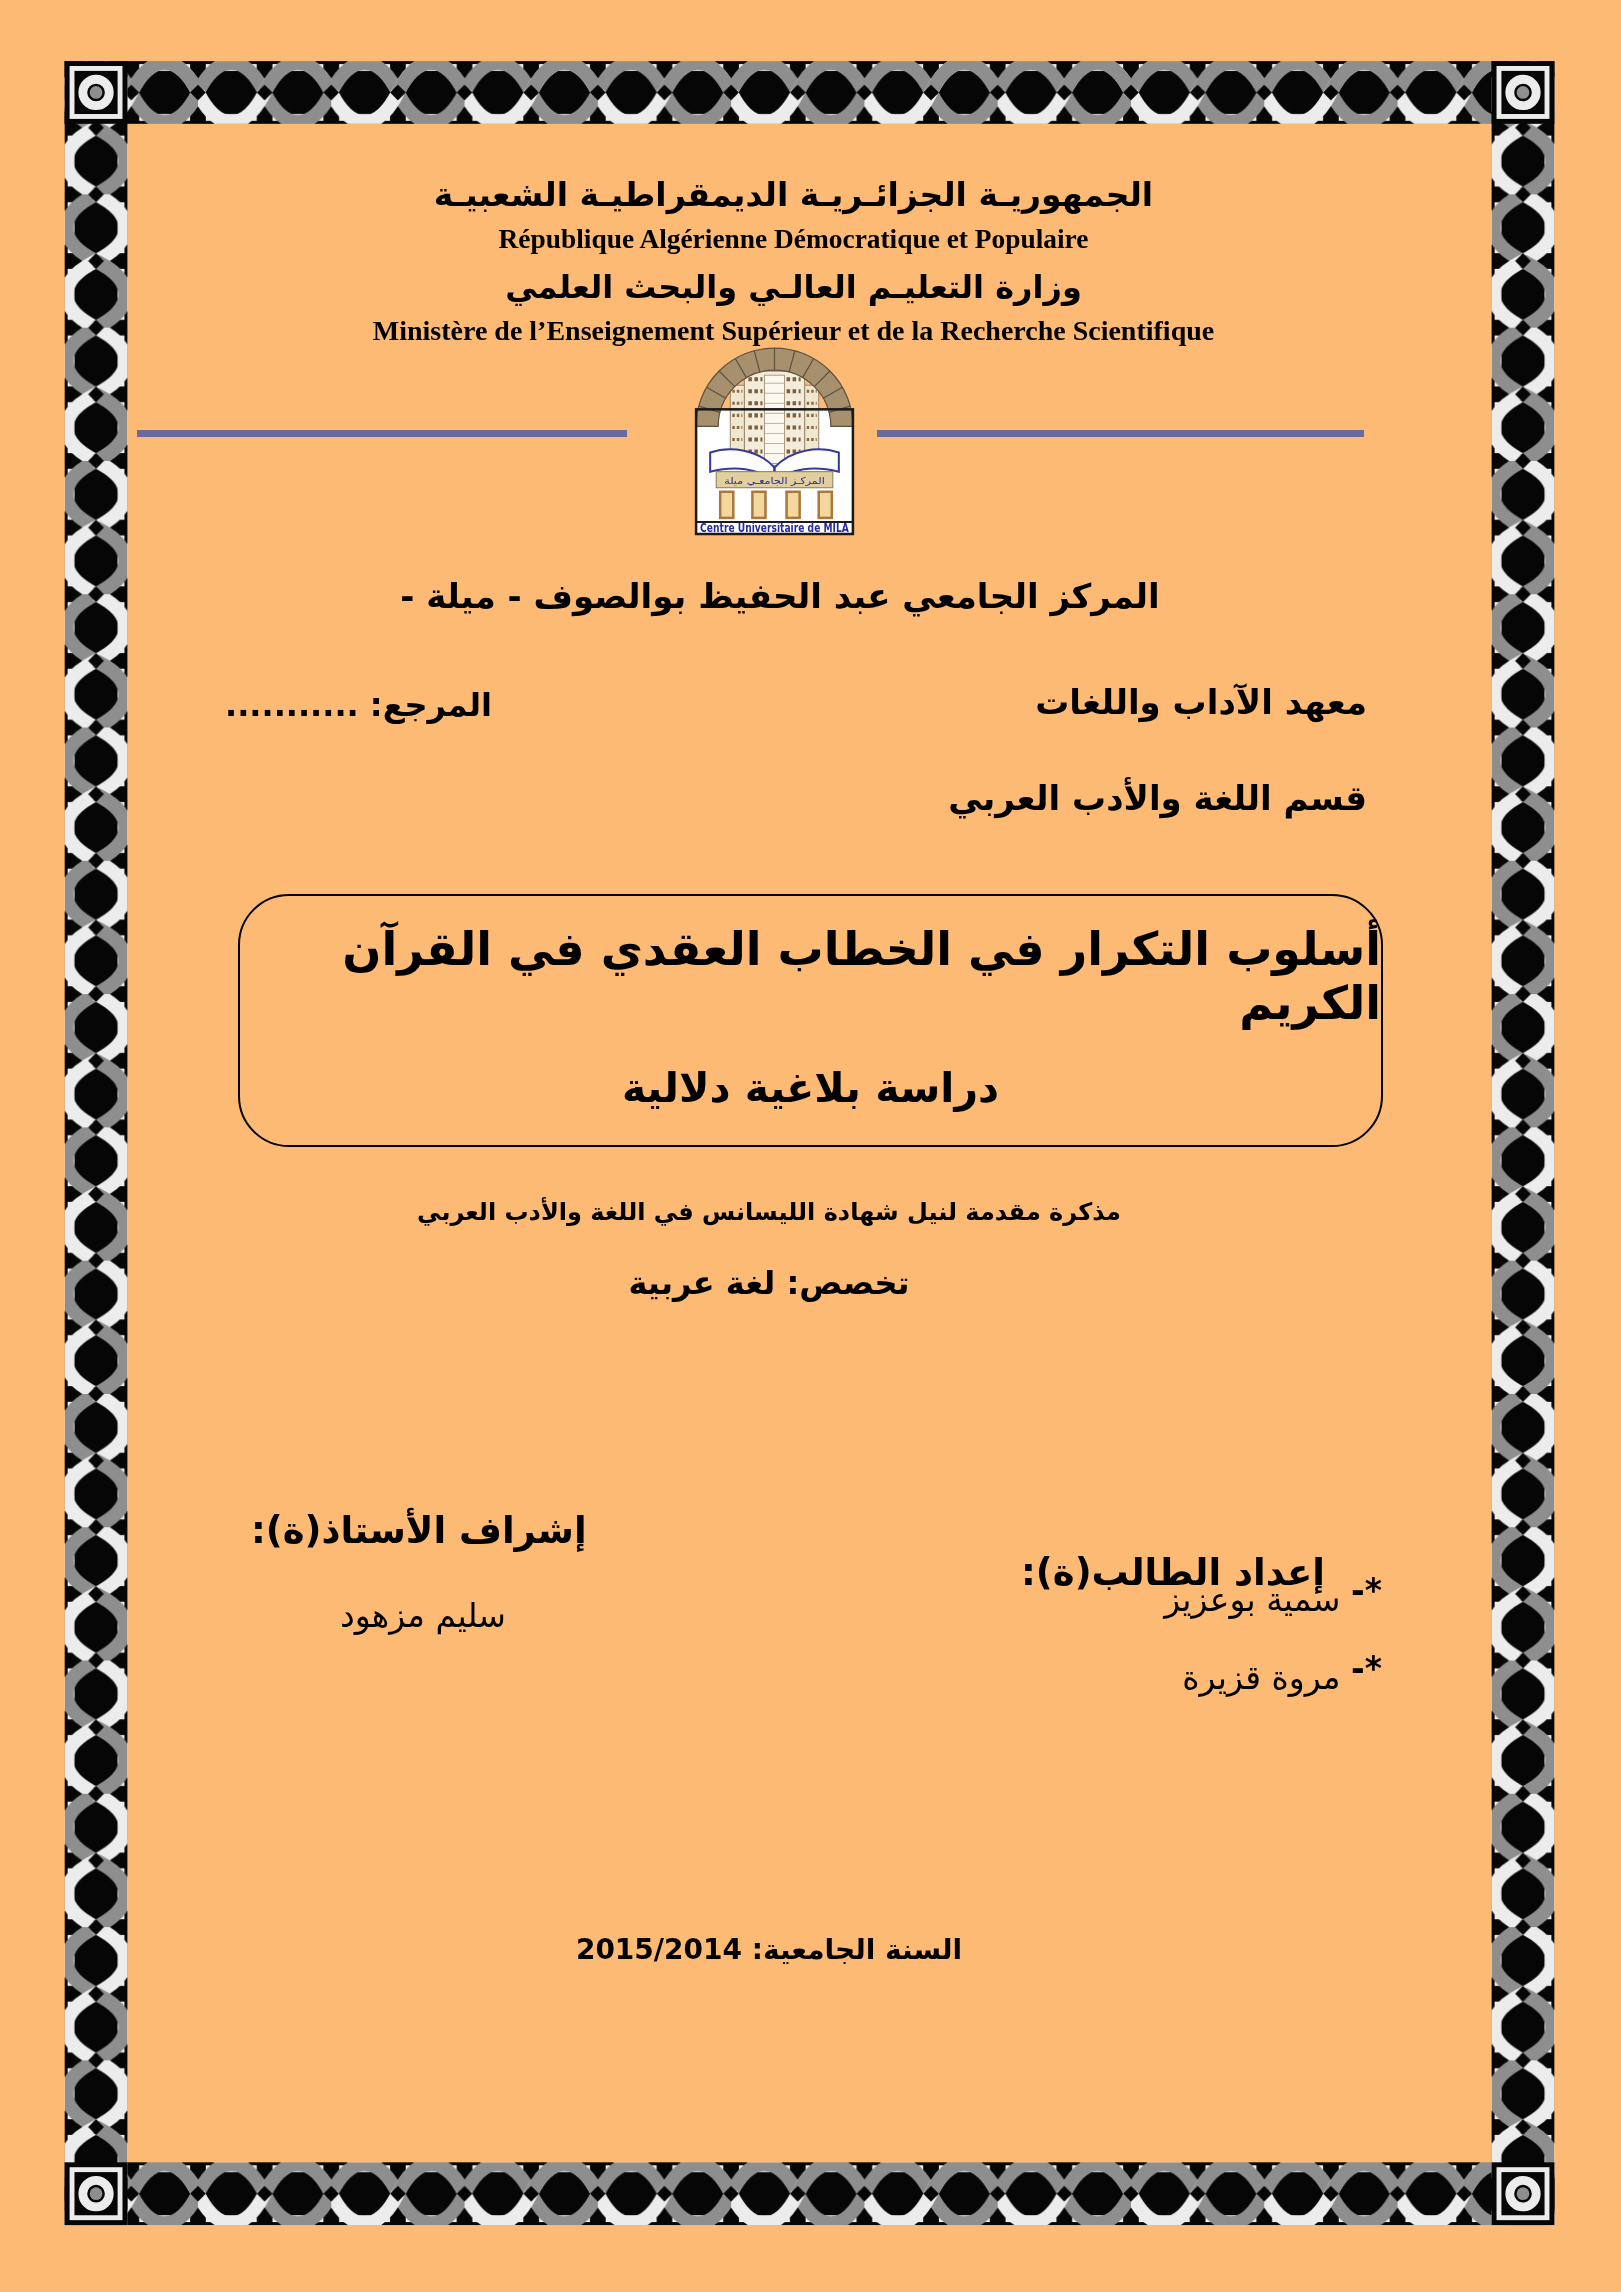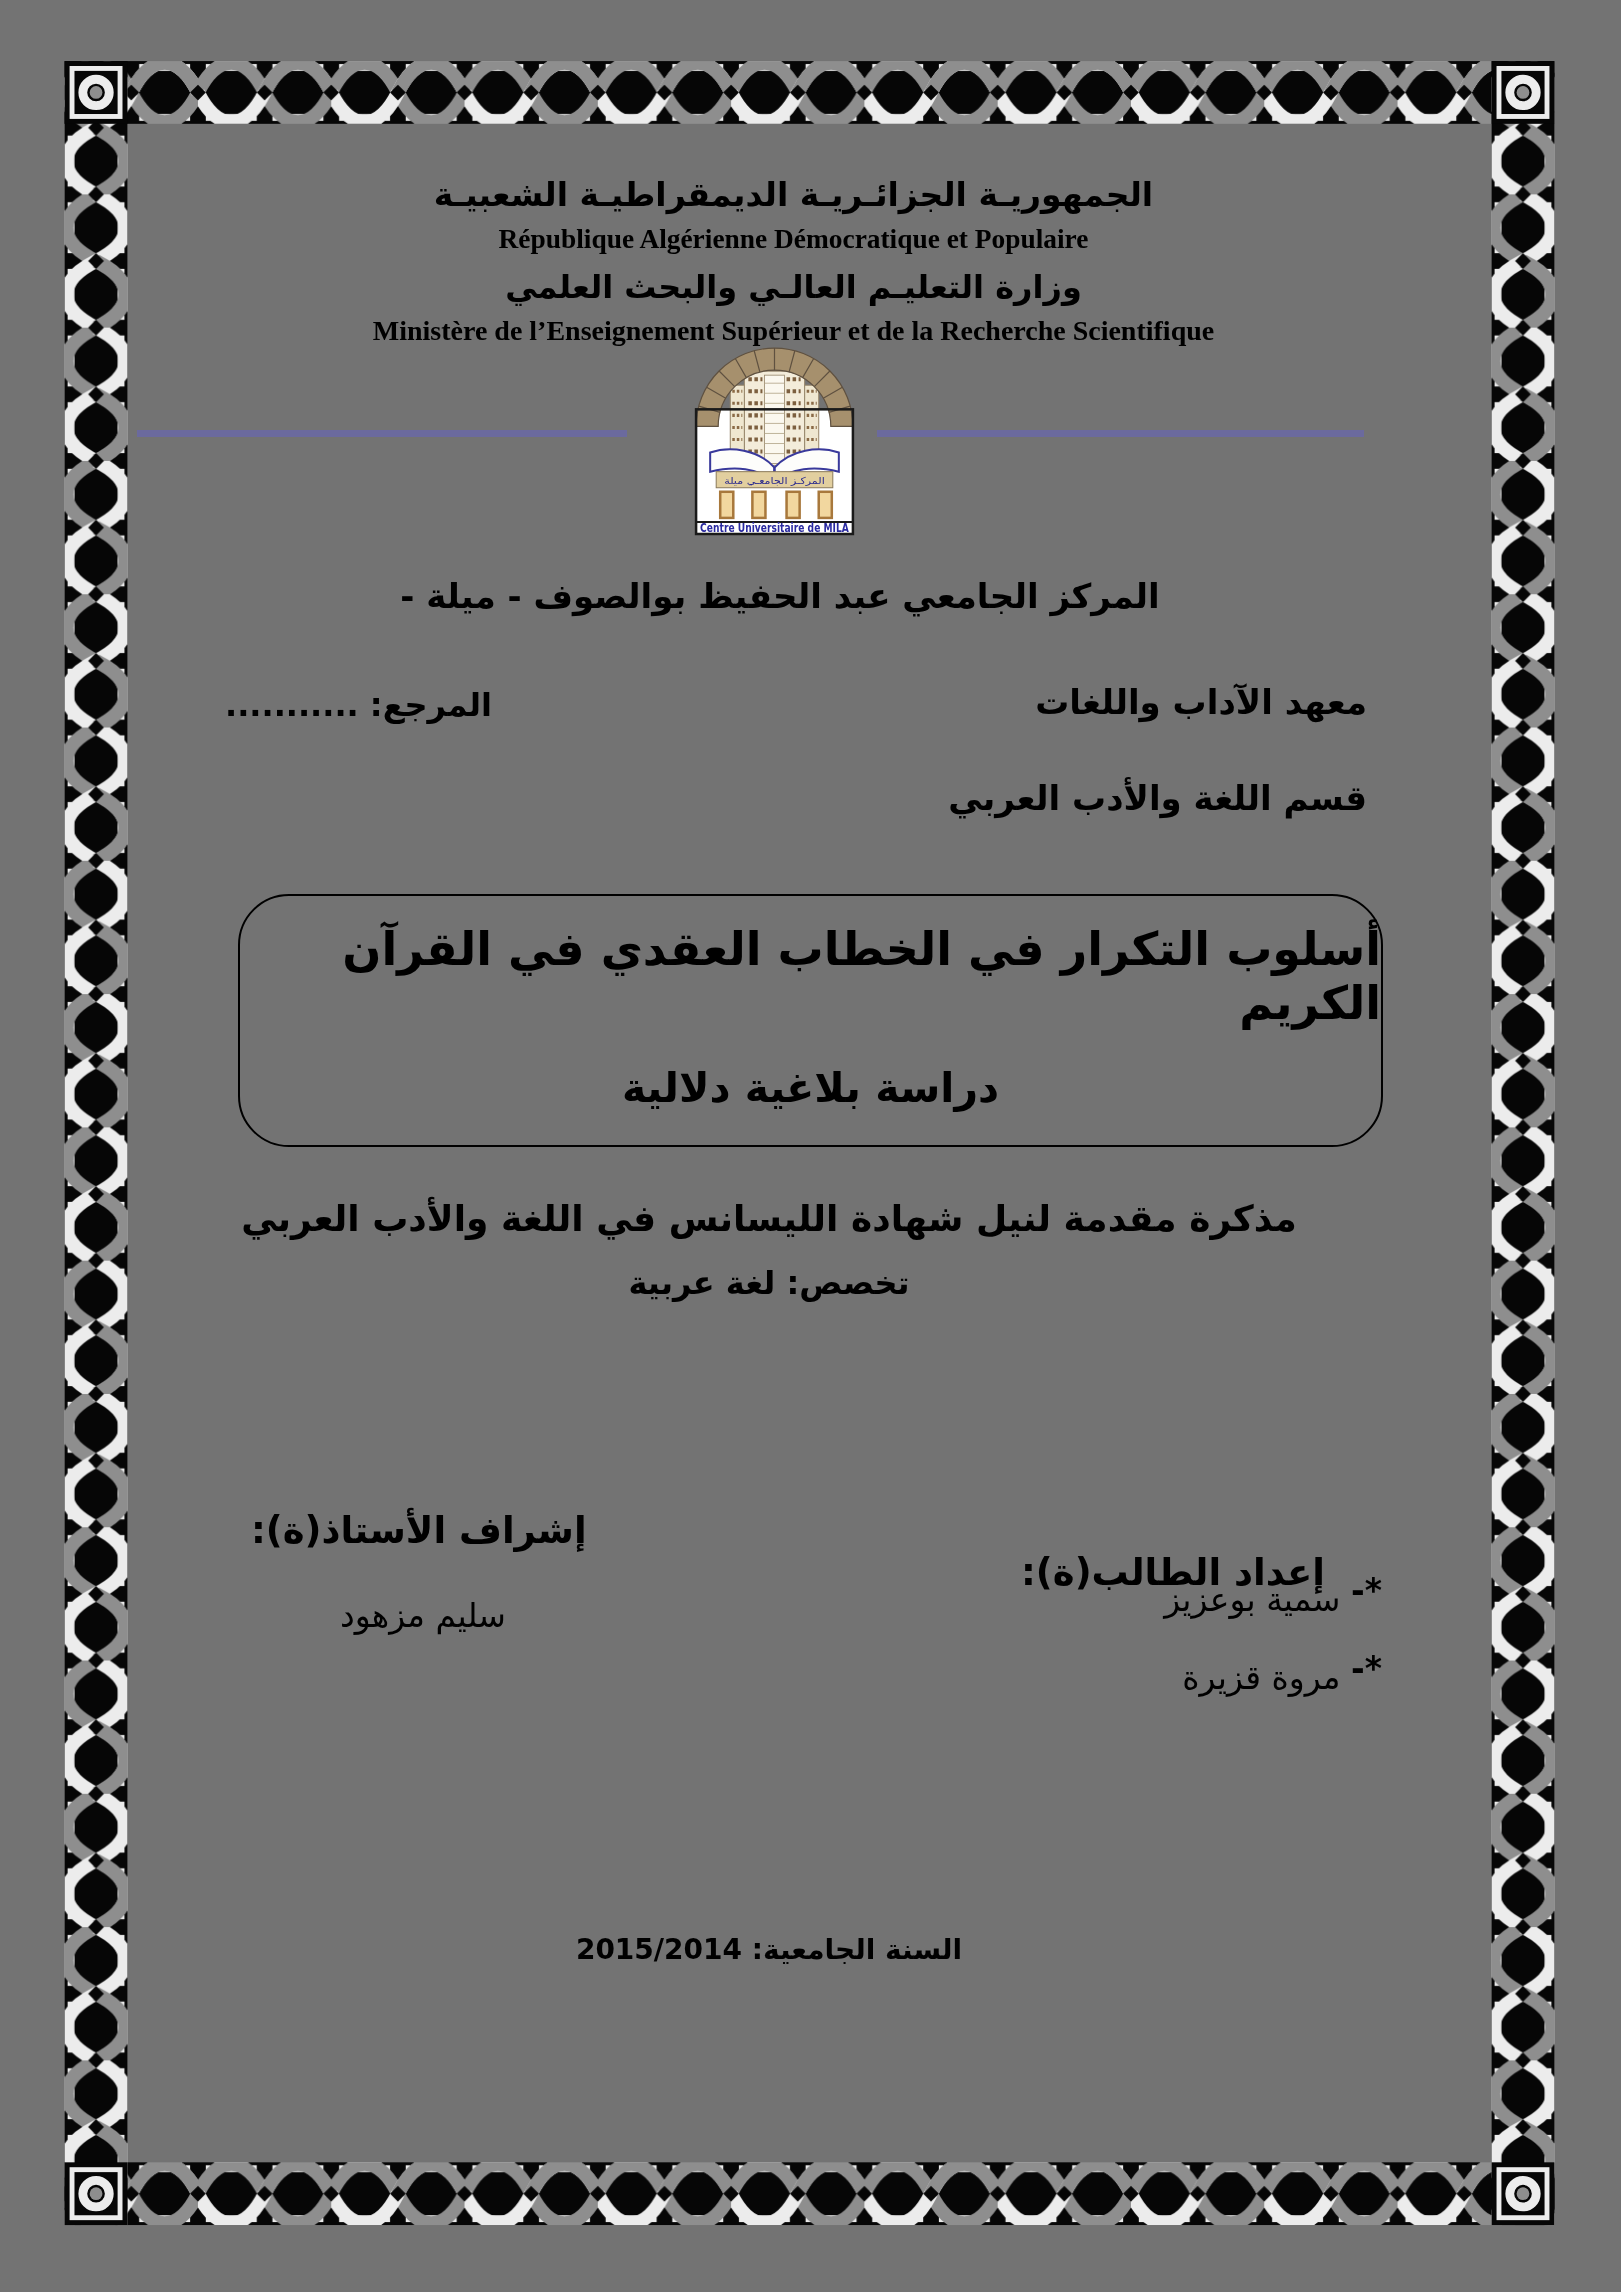--- a/index.html
+++ b/index.html
@@ -1,19 +1,19 @@
 <!DOCTYPE html>
 <html lang="ar"><head>
 <meta charset="utf-8">
 <style>
   html,body{margin:0;padding:0;background:#fff;}
   .page{
     position:relative;
     width:1621px;height:2293px;
-    background:#737373;
+    background:#fdba74;
     font-family:"DejaVu Sans",sans-serif;
     color:#000;
     overflow:hidden;
   }
   .abs{position:absolute;}
   .frame{position:absolute;left:0;top:0;}
   
   .ar{font-family:"DejaVu Sans",sans-serif;}
   .fr{font-family:"Liberation Serif","DejaVu Serif",serif;font-weight:bold;}
   .header-block{left:127px;top:174px;width:1333px;text-align:center;line-height:1.28;}
@@ -30,21 +30,21 @@
   .inst2{right:254px;top:778px;font-size:34px;font-weight:bold;text-align:right;}
   .refline{left:225px;top:686px;font-size:32px;font-weight:bold;}
   .title-box{
     left:238px;top:894px;width:1145px;height:253px;
     border:2.9px solid #000;border-radius:51px;
     display:flex;flex-direction:column;justify-content:center;align-items:center;
     gap:34px;box-sizing:border-box;padding-bottom:7.8px;
   }
   .t1{font-size:46px;font-weight:bold;}
   .t2{font-size:41px;font-weight:bold;}
-  .memoir{left:127px;width:1284px;top:1198px;font-size:36px;font-weight:bold;text-align:center;}
+  .memoir{left:127px;width:1284px;top:1198px;font-size:24px;font-weight:bold;text-align:center;}
   .spec{left:127px;width:1284px;top:1264px;font-size:32px;font-weight:bold;text-align:center;}
   .lbl-students{right:296px;top:1509px;font-size:37px;font-weight:bold;margin-top:42px;}
   .lbl-supervisor{left:251px;top:1509px;font-size:37px;font-weight:bold;}
   .student{right:239px;font-size:33px;}
   .student .bullet{position:relative;top:-8.8px;font-weight:bold;letter-spacing:2px;}
   .s1{top:1580px;}
   .s2{top:1658px;}
   .sup-name{left:340px;top:1596px;font-size:33px;}
   .year{left:127px;width:1284px;top:1933px;font-size:28px;font-weight:bold;text-align:center;}
   .year .num{font-family:"DejaVu Sans",sans-serif;}

